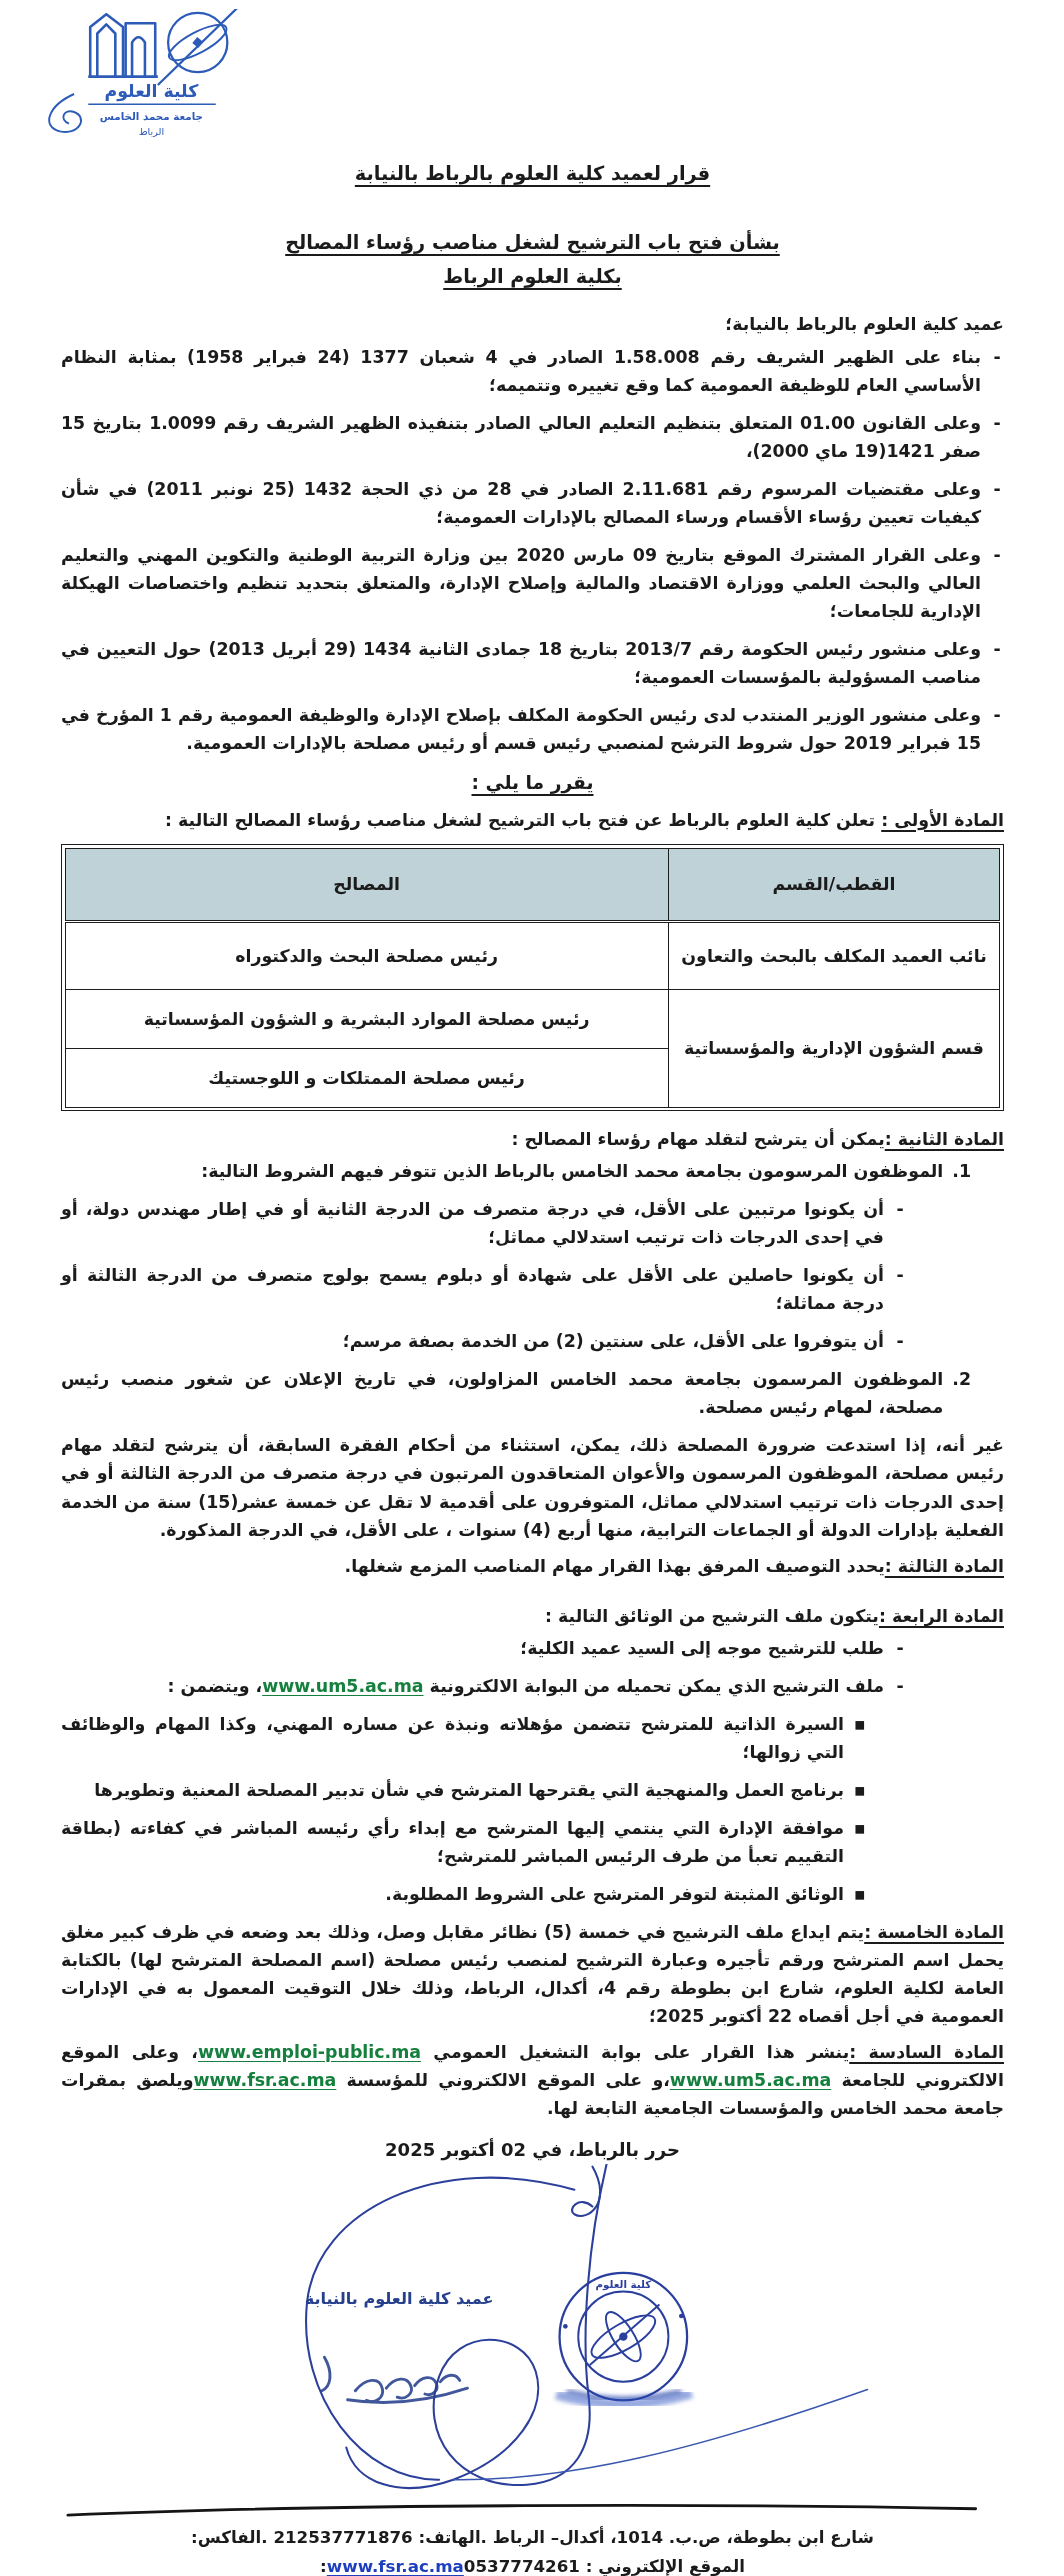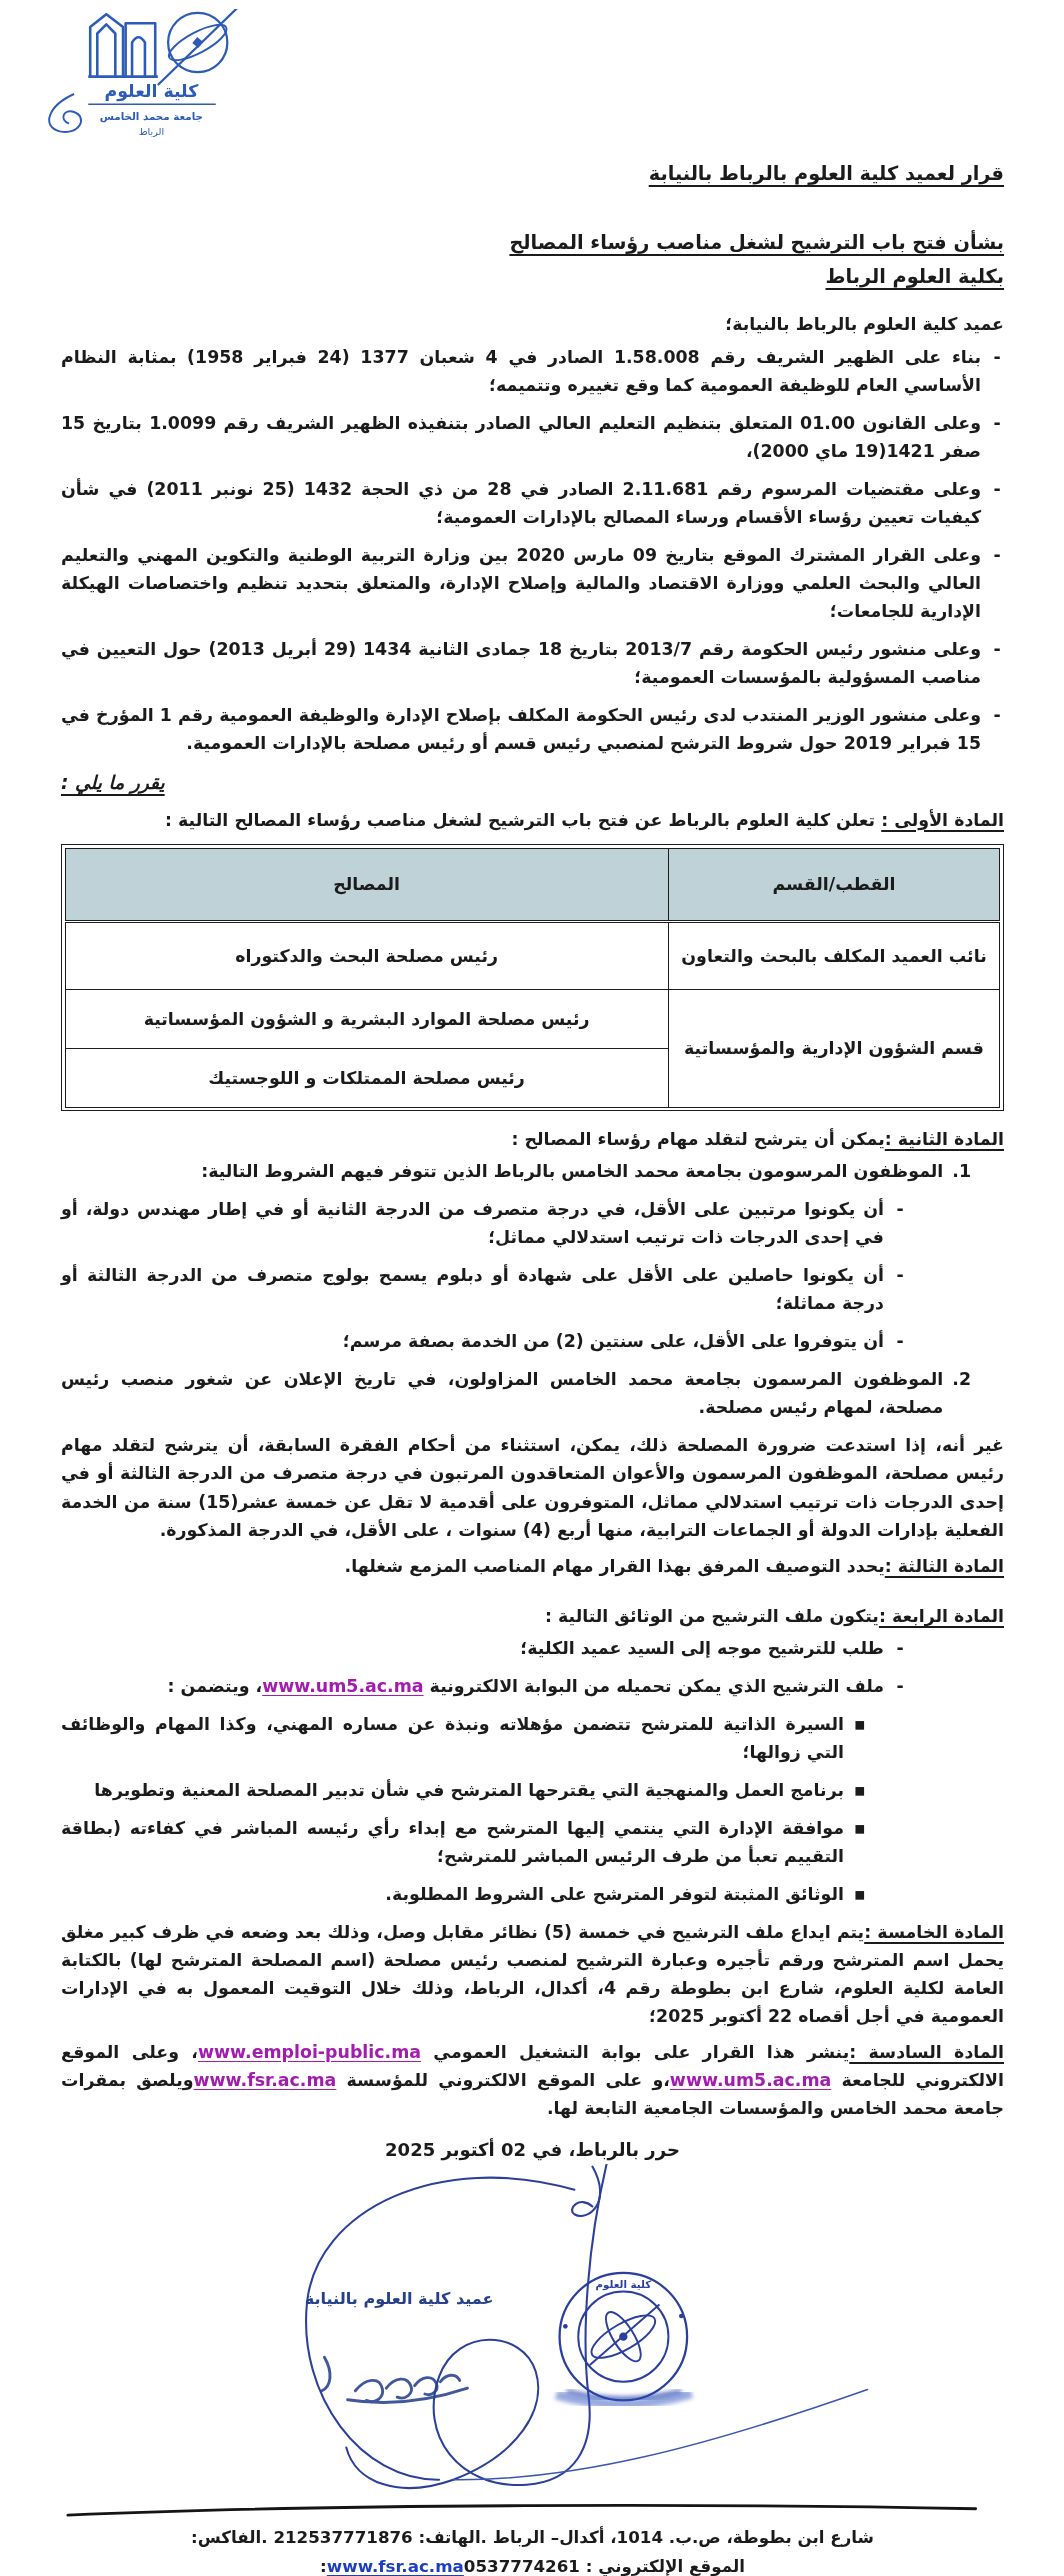--- a/index.html
+++ b/index.html
@@ -6,48 +6,48 @@
   body{
     width:1065px;height:2576px;overflow:hidden;position:relative;
     background:#ffffff;color:#1b1b1b;
     font-family:"DejaVu Sans",sans-serif;
     direction:rtl;
   }
   .page{position:absolute;inset:0;padding:0 61px;box-sizing:border-box;}
   
   .logo{position:absolute;top:9px;left:29px;width:219px;height:132px;}
   
-  .title{margin:157px auto 0;text-align:right;font-size:19.3px;font-weight:bold;line-height:1.78;}
+  .title{margin:157px auto 0;text-align:center;font-size:19.3px;font-weight:bold;line-height:1.78;}
   .title .tl{display:inline-block;text-decoration:underline;text-decoration-thickness:1.6px;text-underline-offset:4.5px;}
   
   .opening{margin-top:19.3px;font-size:17.4px;font-weight:bold;}
   .cons{margin-top:9px;}
   .brow{display:flex;gap:9px;margin-bottom:9.7px;font-size:17.4px;font-weight:bold;line-height:1.62;}
   .brow .mk{flex:0 0 14px;text-align:center;}
   .brow .bt{flex:1;text-align:justify;}
-  .decree{text-align:left;font-size:18.7px;font-weight:bold;margin:14px 0 13px;font-style:italic;}
+  .decree{text-align:center;font-size:18.7px;font-weight:bold;margin:14px 0 13px;}
   .decree span{text-decoration:underline;text-decoration-thickness:1.6px;text-underline-offset:4.5px;}
   p.art{font-size:17.4px;font-weight:bold;line-height:1.62;text-align:justify;margin:6.4px 0 7.7px;}
   .albl{text-decoration:underline;text-decoration-thickness:1.6px;text-underline-offset:3.9px;}
   
   .tblwrap{border:1.3px solid #1d1d1d;padding:2.6px;margin:10.3px 0 14px;background:#fff;}
   table.services{width:100%;border-collapse:collapse;direction:rtl;}
   table.services th,table.services td{
     border:1.6px solid #1d1d1d;text-align:center;vertical-align:middle;
     font-size:17.4px;font-weight:bold;padding:19px 9px;
   }
   table.services th{background:#bfd2d8;height:33px;border-bottom:3.2px double #1d1d1d;}
   .col-div{width:35.5%;}
   .col-srv{width:64.5%;}
   .rowtall{height:68px;}
   .rowmed{height:46px;}
   .indent1{padding-right:33px;}
   .indent2{padding-right:97px;}
   .indent3{padding-right:137px;}
-  .lnk{color:#a21caf;text-decoration:underline;text-underline-offset:2.6px;}
+  .lnk{color:#15803d;text-decoration:underline;text-underline-offset:2.6px;}
   .dateline{text-align:center;font-size:18px;font-weight:bold;margin-top:16.7px;}
   
   .sigblock{width:741px;margin:3.9px auto 0;}
   
   .footer{margin-top:3.9px;text-align:center;font-size:16.7px;font-weight:bold;line-height:1.75;}
   .flink{color:#1d3fbf;text-decoration:underline;text-underline-offset:2.6px;}
 </style>
 </head>
 <body>
 

